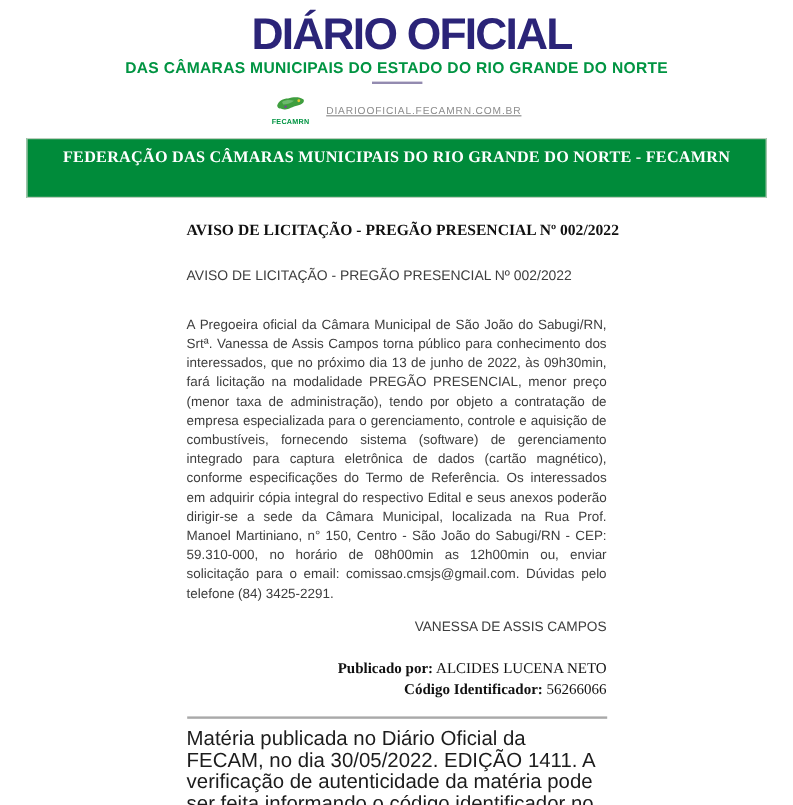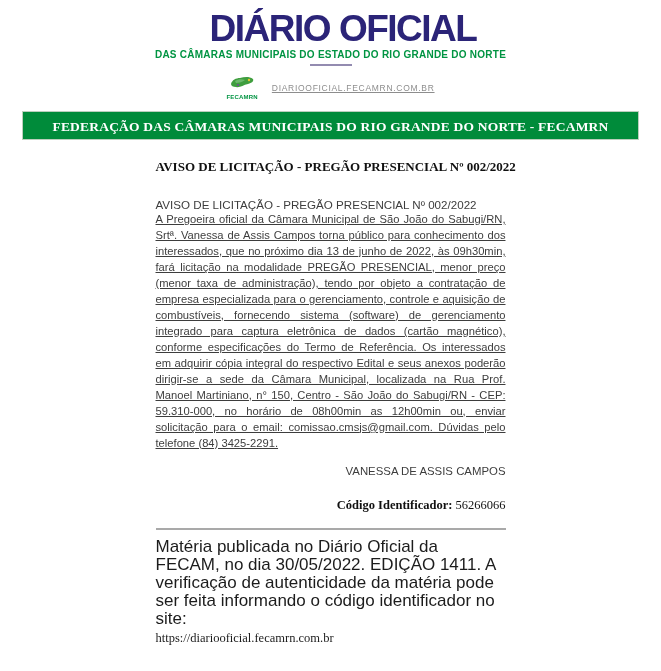--- a/index.html
+++ b/index.html
@@ -20,48 +20,48 @@
   .page{width:661px;height:671px;background:#fff;overflow:hidden;}
 
   
   .masthead{text-align:center;padding-top:10px;}
   .m-title{
     font-family:"Liberation Sans",sans-serif;
     font-weight:bold;font-size:37px;line-height:1.02;
     letter-spacing:-1.5px;color:var(--title-indigo);padding-left:25px;
   }
   .m-sub{
-    margin-top:1px;font-size:10px;font-weight:bold;
+    margin-top:1px;font-size:13px;font-weight:bold;
     letter-spacing:.25px;color:var(--brand-green);
   }
   .m-rule{width:42px;height:2px;background:#938bb0;margin:4px auto 7px;}
   .logo-row{display:flex;align-items:center;justify-content:center;gap:14px;height:30px;}
   .logo{display:flex;flex-direction:column;align-items:center;line-height:1;}
   .logo-label{font-size:6px;font-weight:bold;color:var(--brand-green);letter-spacing:.2px;margin-top:1px;}
   .m-url{font-size:8.5px;color:var(--url-gray);letter-spacing:.7px;text-decoration:underline;}
 
   
   .banner{
     margin:8px 22px 0;background:var(--banner-green);
     border:1px solid #bccfbd;color:#ffffff;text-align:center;
     font-family:"Liberation Serif",serif;font-weight:bold;
-    font-size:13.5px;padding:7px 4px 4px;letter-spacing:.2px;
+    font-size:13.5px;padding:7px 4px 25px;letter-spacing:.2px;
   }
 
   
   .content{width:350px;margin:0 auto;color:var(--body-gray);}
   .heading{
     margin-top:19px;text-align:center;white-space:nowrap;
     font-family:"Liberation Serif",serif;font-weight:bold;
     font-size:13px;color:#111111;
   }
   .subheading{margin-top:23px;font-size:11.6px;white-space:nowrap;color:var(--body-gray);}
   .body-text{
-    margin-top:0;font-size:11.2px;line-height:16px;
-    text-align:justify;color:var(--body-gray);text-decoration:underline;
+    margin-top:27px;font-size:11.2px;line-height:16px;
+    text-align:justify;color:var(--body-gray);
   }
   .sig{margin-top:12px;font-size:11.4px;line-height:16px;color:var(--body-gray);text-align:right;}
   .published{
     margin-top:18px;text-align:right;line-height:17px;
     font-family:"Liberation Serif",serif;font-size:12.5px;color:#111111;
   }
   .published .lbl{font-weight:bold;}
   .f-rule{height:2px;background:var(--rule-gray);margin-top:14px;}
   .footer-note{
     margin-top:8px;font-family:Liberation Sans, sans-serif;
@@ -103,20 +103,21 @@
   <div class="content">
     <div class="heading">AVISO DE LICITAÇÃO - PREGÃO PRESENCIAL Nº 002/2022</div>
     <div class="subheading">AVISO DE LICITAÇÃO - PREGÃO PRESENCIAL Nº 002/2022</div>
     <p class="body-text">A Pregoeira oficial da Câmara Municipal de São João do Sabugi/RN, Srtª. Vanessa de Assis Campos torna público para conhecimento dos interessados, que no próximo dia 13 de junho de 2022, às 09h30min, fará licitação na modalidade PREGÃO PRESENCIAL, menor preço (menor taxa de administração), tendo por objeto a contratação de empresa especializada para o gerenciamento, controle e aquisição de combustíveis, fornecendo sistema (software) de gerenciamento integrado para captura eletrônica de dados (cartão magnético), conforme especificações do Termo de Referência. Os interessados em adquirir cópia integral do respectivo Edital e seus anexos poderão dirigir-se a sede da Câmara Municipal, localizada na Rua Prof. Manoel Martiniano, n° 150, Centro - São João do Sabugi/RN - CEP: 59.310-000, no horário de 08h00min as 12h00min ou, enviar solicitação para o email: comissao.cmsjs@gmail.com. Dúvidas pelo telefone (84) 3425-2291.</p>
 
     <div class="sig">
       <div>VANESSA DE ASSIS CAMPOS</div>
     </div>
 
     <div class="published">
+      <div><span class="lbl">Publicado por:</span><span> ALCIDES LUCENA NETO</span></div>
       <div><span class="lbl">Código Identificador:</span><span> 56266066</span></div>
     </div>
 
     <div class="f-rule"></div>
 
     <p class="footer-note">Matéria publicada no Diário Oficial da FECAM, no dia 30/05/2022. EDIÇÃO 1411. A verificação de autenticidade da matéria pode ser feita informando o código identificador no site:</p>
     <a class="footer-url" href="#">https://diariooficial.fecamrn.com.br</a>
   </div>
 
 </div>

